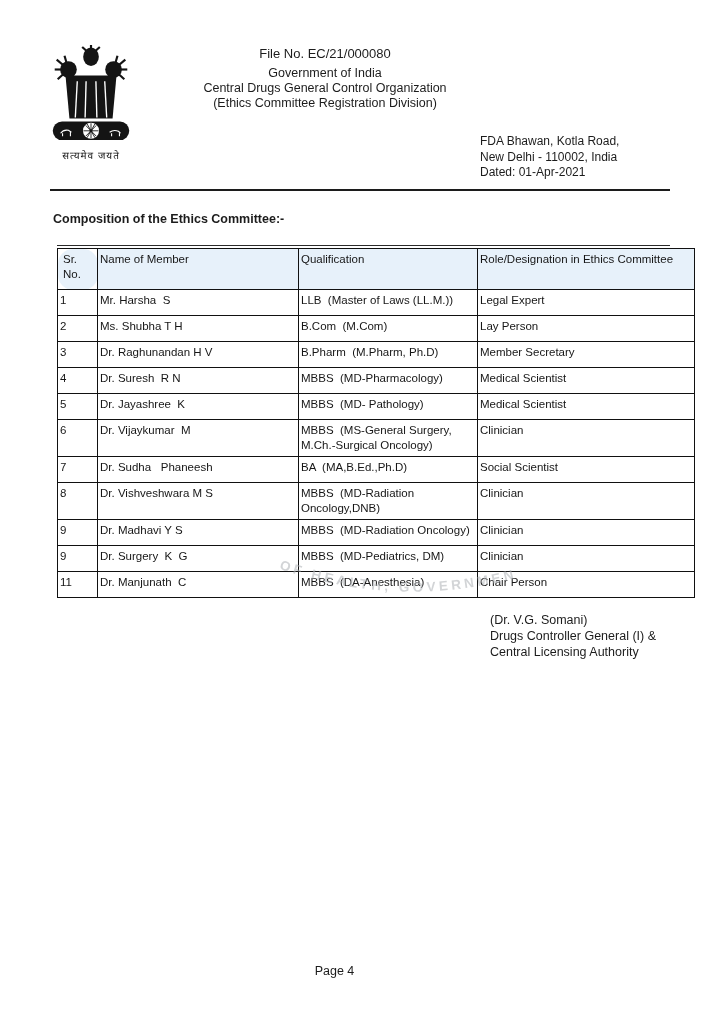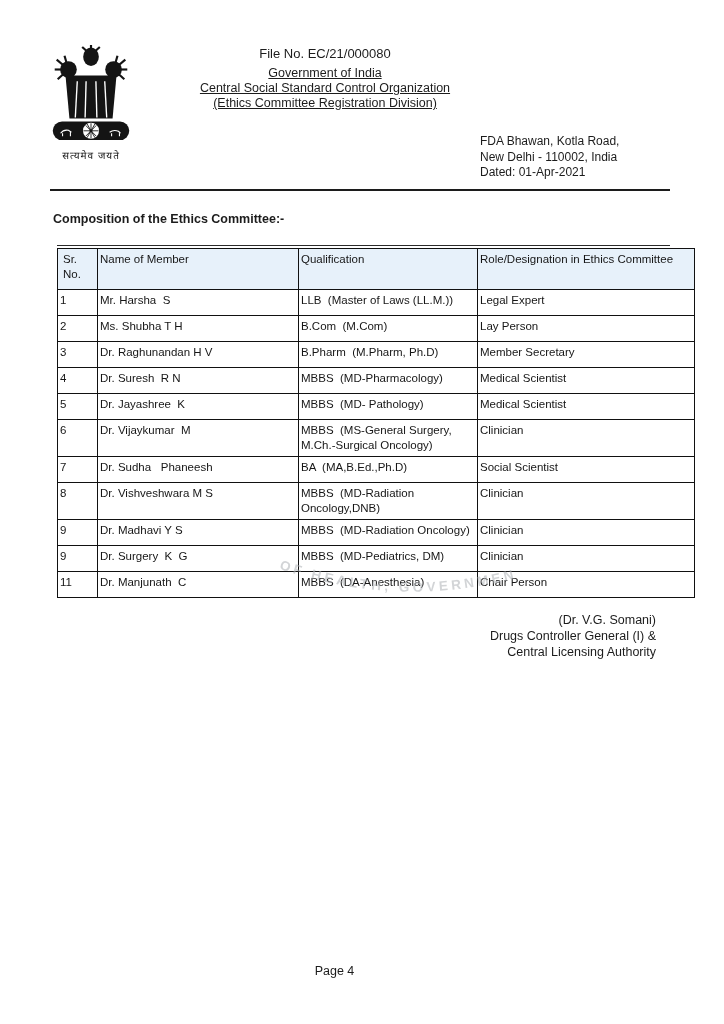--- a/index.html
+++ b/index.html
@@ -10,21 +10,21 @@
     font-family:"Liberation Sans","DejaVu Sans",sans-serif;
     color:#1c1c1c;
     overflow:hidden;
   }
   
   .emblem-wrap{position:absolute;left:44px;top:44px;width:94px;text-align:center;}
   .emblem-wrap svg{display:block;margin:0 auto;}
   .motto{font-size:10px;letter-spacing:1px;color:#111;margin-top:2px;white-space:nowrap;}
   .center-head{position:absolute;left:0;top:36px;width:650px;text-align:center;margin-top:10px;}
   .file-no{font-size:13px;margin-bottom:5px;}
-  .org-line{font-size:12.5px;line-height:15px;text-decoration:underline;}
+  .org-line{font-size:12.5px;line-height:15px;}
   .address-block{position:absolute;left:480px;top:134px;font-size:12px;line-height:15.5px;}
   .top-rule{position:absolute;left:50px;top:189px;width:620px;height:2px;background:#1c1c1c;}
   .section-title{position:absolute;left:53px;top:212px;font-size:12.5px;font-weight:bold;}
   
   .pre-table-rule{position:absolute;left:57px;top:245px;width:613px;height:1px;background:#2a2a2a;}
   .committee-table{
     position:absolute;left:57px;top:248px;
     border-collapse:collapse;table-layout:fixed;
     font-size:11.5px;color:#161616;
   }
@@ -36,29 +36,29 @@
     line-height:15px;
     overflow:hidden;
   }
   .committee-table th{
     background:var(--header-bg,#e7f1fa);
     font-weight:normal;
     vertical-align:top;
     height:34px;
   }
   .committee-table td{vertical-align:top;height:19px;}
-  .col-sr{width:32px;}
+  .col-sr{width:32px;border-radius:15px;}
   .col-name{width:196px;}
   .col-qual{width:174px;}
   .col-role{width:212px;}
   .committee-table th.col-sr{text-align:left;padding-left:5px;}
   
   .watermark{position:absolute;left:255px;top:540px;pointer-events:none;}
   
-  .signature-block{position:absolute;right:68px;top:612px;text-align:right;font-size:12.5px;line-height:16px;}
+  .signature-block{position:absolute;right:68px;top:612px;font-size:12.5px;line-height:16px;}
   
   .page-footer{position:absolute;left:0;top:964px;width:669px;text-align:center;font-size:12.5px;}
 </style>
 </head>
 <body>
 
 <div class="page">
 
   <div class="emblem-wrap">
     <svg width="90" height="102" viewBox="0 0 90 104">
@@ -110,21 +110,21 @@
         <path d="M14 91 q3 -4 8 -3 l3 2 M16 94 l0 -3 M24 94 l0 -4"></path>
         <path d="M64 90 q4 -3 9 -1 l2 2 M66 94 l0 -3 M74 94 l0 -3"></path>
       </g>
     </svg>
     <div class="motto">सत्यमेव जयते</div>
   </div>
 
   <div class="center-head">
     <div class="file-no">File No. EC/21/000080</div>
     <div class="org-line">Government of India</div>
-    <div class="org-line">Central Social Standard Control Organization</div>
+    <div class="org-line">Central Drugs General Control Organization</div>
     <div class="org-line">(Ethics Committee Registration Division)</div>
   </div>
 
   <div class="address-block">
     <div>FDA Bhawan, Kotla Road,</div>
     <div>New Delhi - 110002, India</div>
     <div>Dated: 01-Apr-2021</div>
   </div>
 
   <div class="top-rule"></div>

